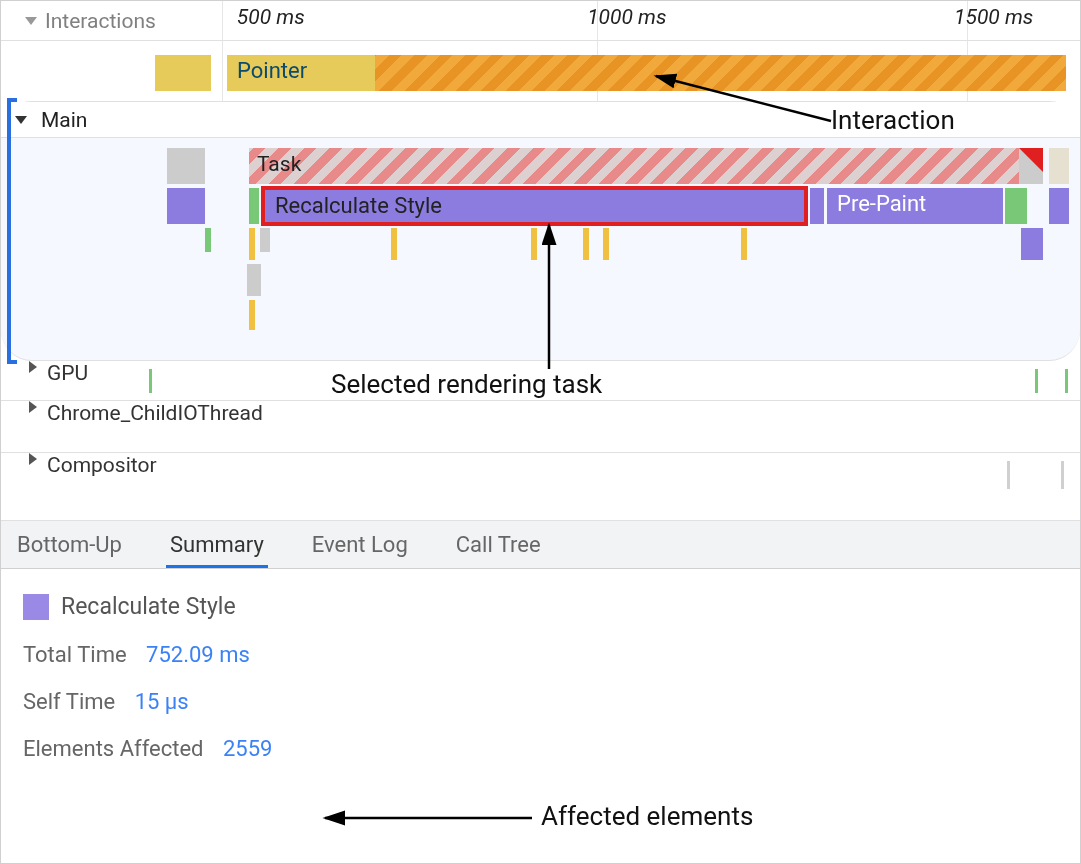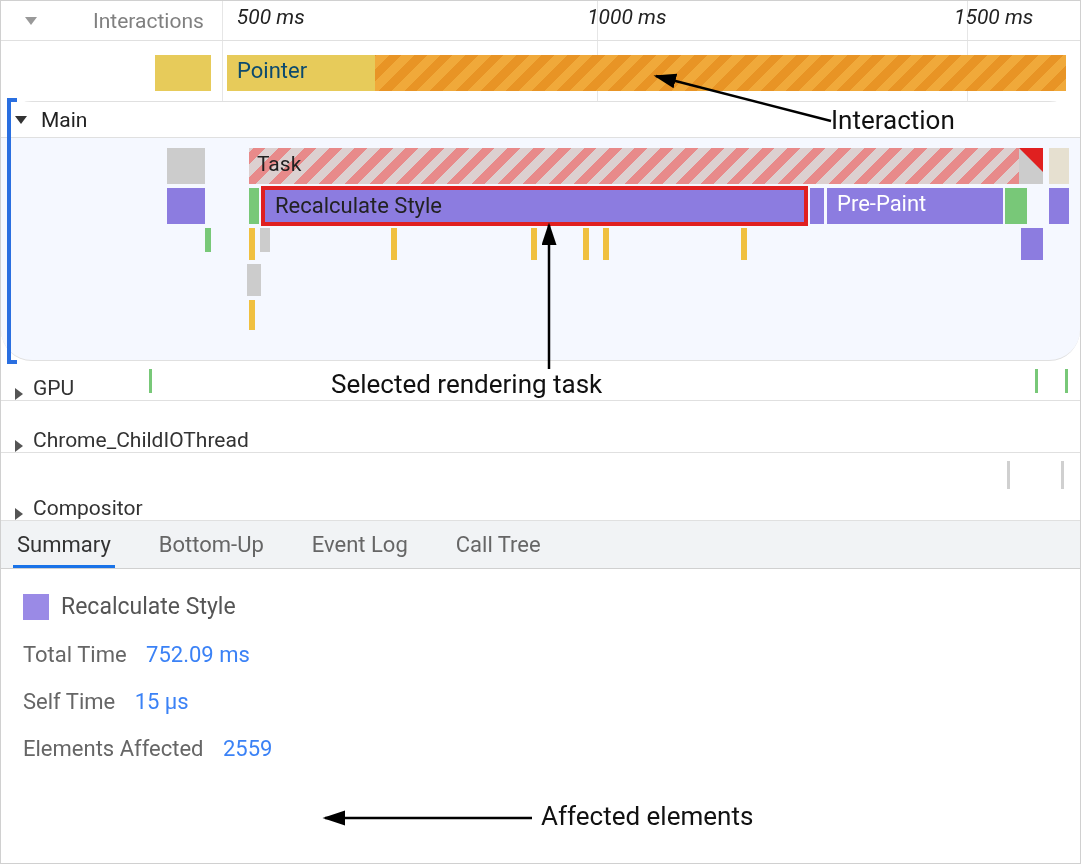--- a/index.html
+++ b/index.html
@@ -187,22 +187,22 @@
     color: #fff;
   }
 
   
   .collapsed-track {
     position: absolute;
     left: 0; right: 0;
     height: 40px;
     border-bottom: 1px solid #e0e0e0;
     display: flex;
-    align-items: flex-end;
-    padding-left: 14px;
+    align-items: flex-start;
+    padding-left: 28px;
     background: #fff;
   }
   .mini-green-tick {
     position: absolute;
     width: 3px;
     background: #78c878;
   }
   .mini-grey-tick {
     position: absolute;
     width: 3px;
@@ -290,21 +290,21 @@
   <div class="time-gridline" style="left:20.5%; height:520px;"></div>
   <div class="time-gridline" style="left:55.2%; height:520px;"></div>
   <div class="time-gridline" style="left:89.5%; height:520px;"></div>
 
   <div class="time-axis">
     <span class="time-tick" style="left:25%;">500 ms</span>
     <span class="time-tick" style="left:58%;">1000 ms</span>
     <span class="time-tick" style="left:92%;">1500 ms</span>
   </div>
 
-  <div class="track-label" style="top:2px; left:14px;gap:48px;">
+  <div class="track-label" style="top:2px; left:14px;">
     <span class="disclosure"></span>
     <span>Interactions</span>
   </div>
 
   <div class="bar bar-yellow" style="top:54px; left:154px; width:56px;"></div>
   <div class="bar bar-yellow" style="top:54px; left:226px; width:148px;">
     <span class="bar-label">Pointer</span>
   </div>
   <div class="bar hatched-orange" style="top:54px; left:374px; width:691px;"></div>
 
@@ -363,22 +363,22 @@
   </div>
 
   <div class="collapsed-track" style="top:452px; height:68px;">
     <span class="disclosure right"></span>
     <span style="font-size:21px;color:#333;">Compositor</span>
     <div class="mini-grey-tick" style="left:1006px; top:8px; height:28px;"></div>
     <div class="mini-grey-tick" style="left:1060px; top:8px; height:28px;"></div>
   </div>
 
   <div class="tabs-row" style="top:520px;">
+    <div class="tab">Bottom-Up</div>
     <div class="tab active">Summary</div>
-    <div class="tab">Bottom-Up</div>
     <div class="tab">Event Log</div>
     <div class="tab">Call Tree</div>
   </div>
 
   <div class="summary-panel" style="top:568px;">
     <div class="summary-title">
       <span class="swatch"></span>
       <span>Recalculate Style</span>
     </div>
     <div class="summary-row">

